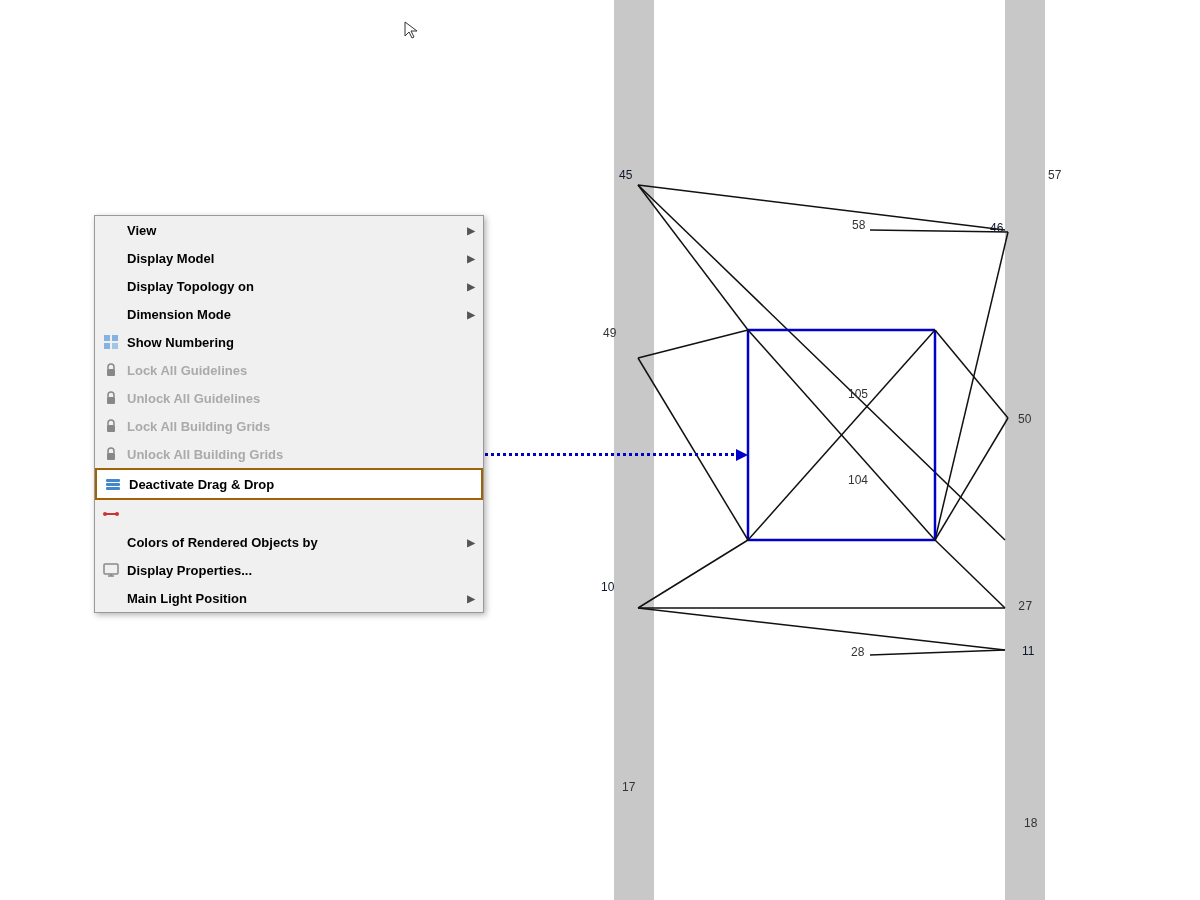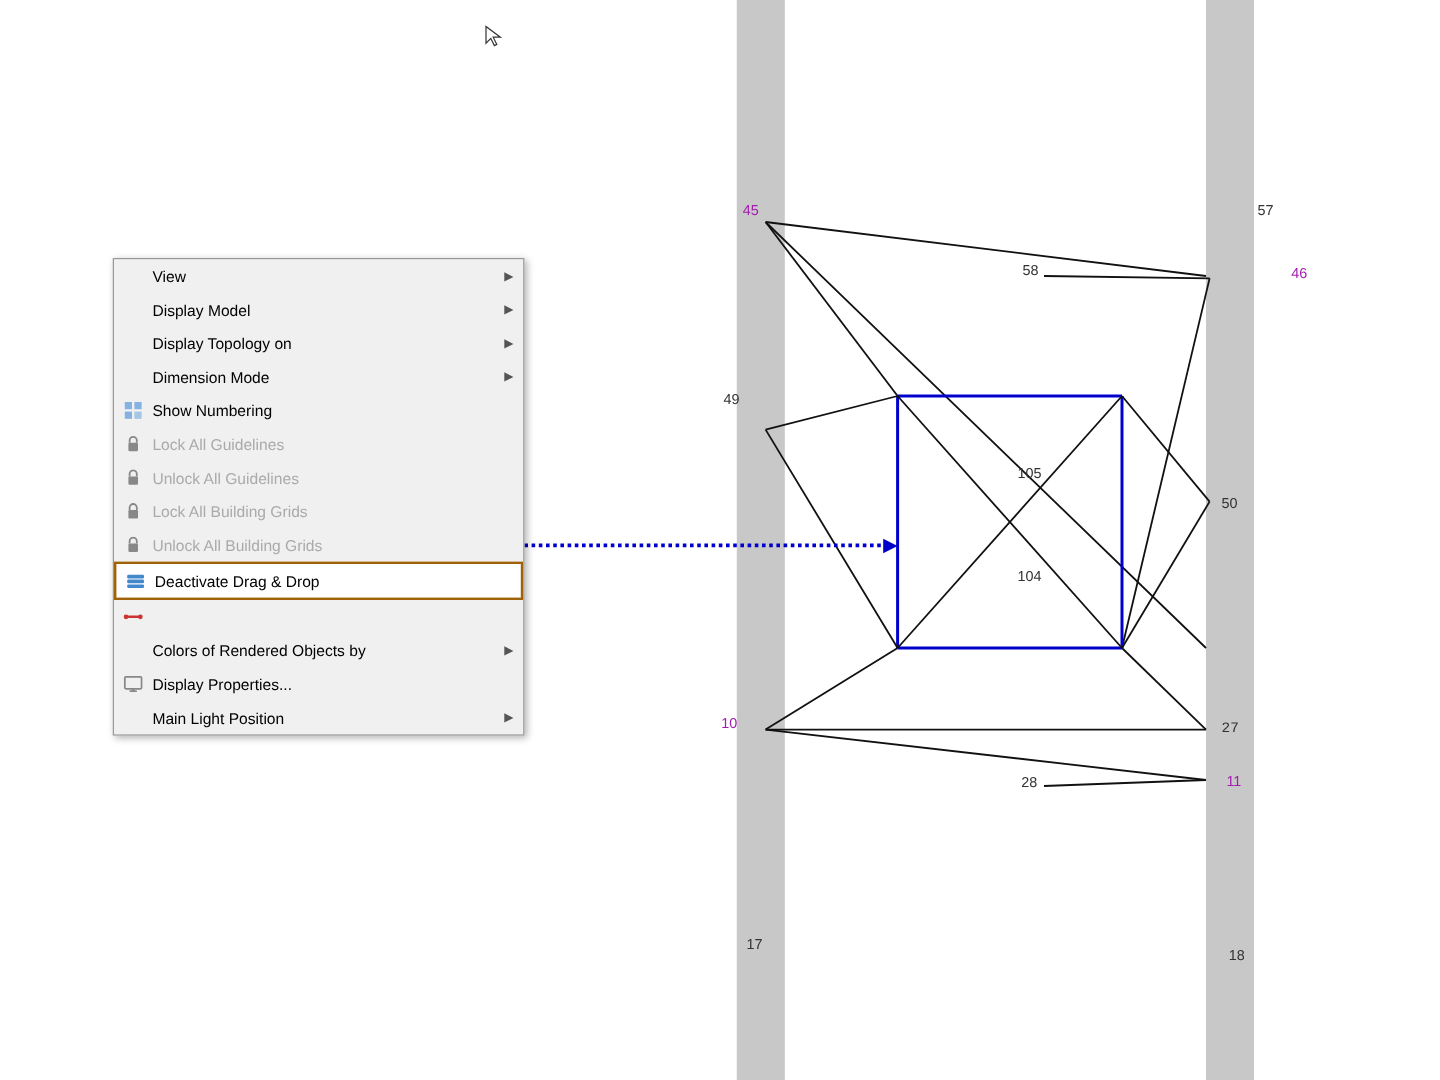--- a/index.html
+++ b/index.html
@@ -47,25 +47,26 @@
       top: 0; left: 0;
       width: 1200px;
       height: 900px;
     }
 
     
     .context-menu {
       position: absolute;
       left: 94px;
       top: 215px;
-      width: 343px;
+      width: 390px;
       background: #f0f0f0;
       border: 1px solid #999;
       box-shadow: 2px 2px 6px rgba(0,0,0,0.3);
       z-index: 100;
+      font-weight: bold;
     }
 
     .menu-item {
       display: flex;
       align-items: center;
       padding: 4px 8px 4px 6px;
       min-height: 26px;
       cursor: pointer;
       position: relative;
       white-space: nowrap;
@@ -128,21 +129,21 @@
       width: 16px;
       height: 16px;
       pointer-events: none;
       z-index: 200;
     }
 
     
     .node-label {
       position: absolute;
       font-size: 12px;
-      color: #a21caf;
+      color: #0f172a;
       font-weight: normal;
     }
     .line-label {
       position: absolute;
       font-size: 12px;
       color: #333;
     }
   </style>
 </head>
 <body>
@@ -179,32 +180,32 @@
     <line x1="638" y1="608" x2="1005" y2="650" stroke="#111" stroke-width="1.5"></line>
     <line x1="638" y1="608" x2="748" y2="540" stroke="#111" stroke-width="1.5"></line>
 
     <line x1="1005" y1="650" x2="870" y2="655" stroke="#111" stroke-width="1.5"></line>
     <line x1="1005" y1="608" x2="935" y2="540" stroke="#111" stroke-width="1.5"></line>
 
   </svg>
 
   <div class="node-label" style="left:619px; top:168px;">45</div>
   <div class="line-label" style="left:1048px; top:168px;">57</div>
-  <div class="node-label" style="left:1076px; top:221px;">46</div>
+  <div class="node-label" style="left:990px; top:221px;">46</div>
   <div class="line-label" style="left:852px; top:218px;">58</div>
   <div class="line-label" style="left:603px; top:326px;">49</div>
   <div class="line-label" style="left:1018px; top:412px;">50</div>
   <div class="line-label" style="left:848px; top:387px;">105</div>
   <div class="line-label" style="left:848px; top:473px;">104</div>
-  <div class="node-label" style="left:601px; top:596px;">10</div>
+  <div class="node-label" style="left:601px; top:580px;">10</div>
   <div class="line-label" style="left:1018px; top:600px;font-family:Liberation Mono, monospace;">27</div>
   <div class="line-label" style="left:851px; top:645px;">28</div>
   <div class="node-label" style="left:1022px; top:644px;">11</div>
   <div class="line-label" style="left:622px; top:780px;">17</div>
-  <div class="line-label" style="left:1024px; top:789px;">18</div>
+  <div class="line-label" style="left:1024px; top:816px;">18</div>
 
   <div class="dotted-arrow"></div>
 
   <div class="cursor">
     <svg width="16" height="20" viewBox="0 0 16 20">
       <path d="M2 2 L2 16 L6 12 L9 18 L11 17 L8 11 L14 11 Z" fill="white" stroke="#333" stroke-width="1"></path>
     </svg>
   </div>
 
 </div>

